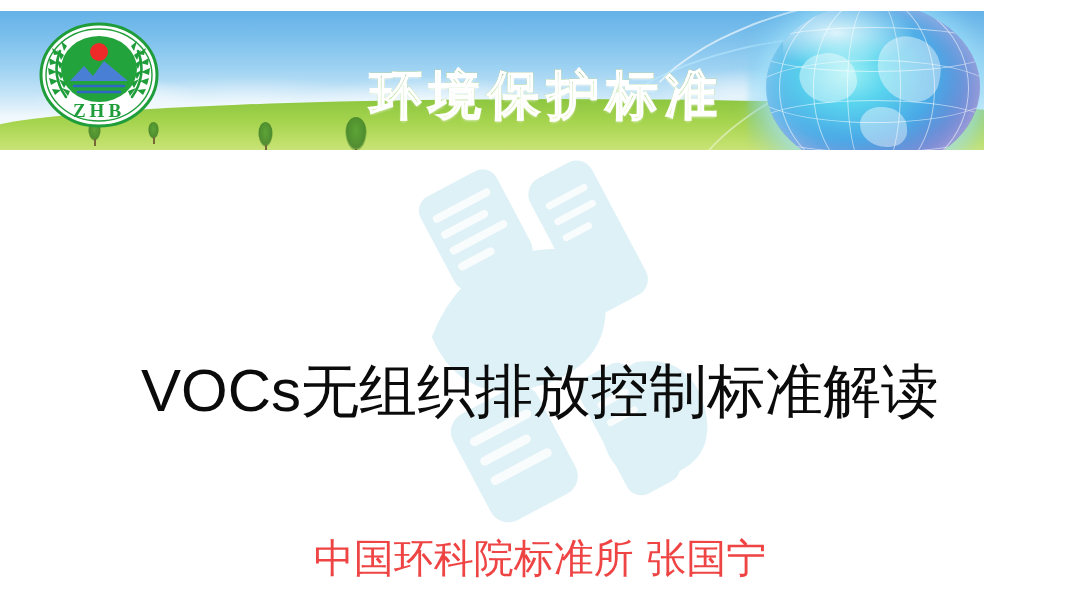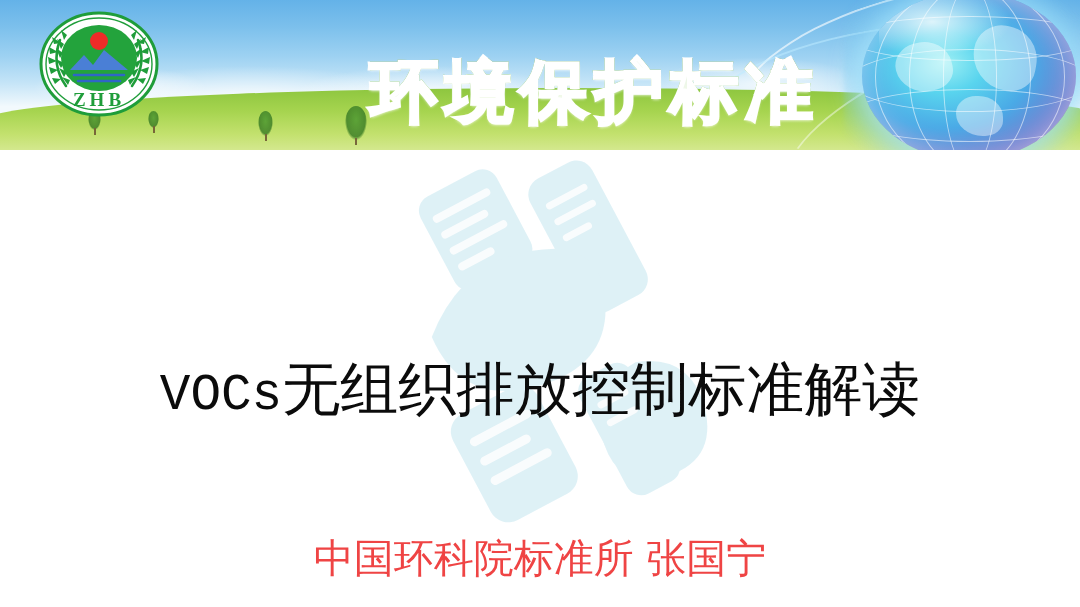--- a/index.html
+++ b/index.html
@@ -16,22 +16,22 @@
     width: 1080px;
     height: 607px;
     overflow: hidden;
     background: #ffffff;
   }
 
   
   .banner {
     position: absolute;
     left: 0;
-    top: 0;
-    width: 1080px;
+    top: 11px;
+    width: 984px;
     height: 150px;
     overflow: hidden;
     background: linear-gradient(180deg,
         #64b2e8 0%,
         #7cc0ec 18%,
         #9ed2f2 38%,
         #c4e4f7 55%,
         #e3f2fb 66%,
         #f2f9fd 71%);
   }
@@ -159,22 +159,22 @@
     height: 108px;
   }
   .logo svg { display: block; width: 100%; height: 100%; }
 
   
   .banner-title {
     position: absolute;
     left: 370px;
     top: 58px;
     font-family: "DejaVu Sans", "Liberation Sans", sans-serif;
-    font-size: 68px;
-    font-weight: bold;
+    font-size: 52px;
+    font-weight: normal;
     letter-spacing: 7px;
     line-height: 1;
     background: linear-gradient(180deg, #2e7d14 0%, #3f9c18 22%, #64bb22 48%, #9ad63a 74%, #d2ef66 100%);
     -webkit-background-clip: text;
     background-clip: text;
     color: transparent;
     -webkit-text-stroke: 3px #ffffff;
     paint-order: stroke fill;
     text-shadow: 0 2px 3px rgba(255,255,255,.9);
     white-space: nowrap;
@@ -207,22 +207,22 @@
     right: 0;
     top: 208px;
     text-align: center;
     font-family: "DejaVu Serif", "Liberation Serif", serif;
     font-size: 58px;
     line-height: 1.1;
     color: #0b0b0b;
     white-space: nowrap;
   }
   .main-title .lat-part {
-    font-family: Liberation Mono, monospace;
-    font-size: 51px;
+    font-family: Liberation Sans, sans-serif;
+    font-size: 60px;
     letter-spacing: 0px;
   }
 
   .subtitle {
     position: absolute;
     left: 0;
     right: 0;
     top: 385px;
     text-align: center;
     font-family: "DejaVu Sans", "Liberation Sans", sans-serif;

